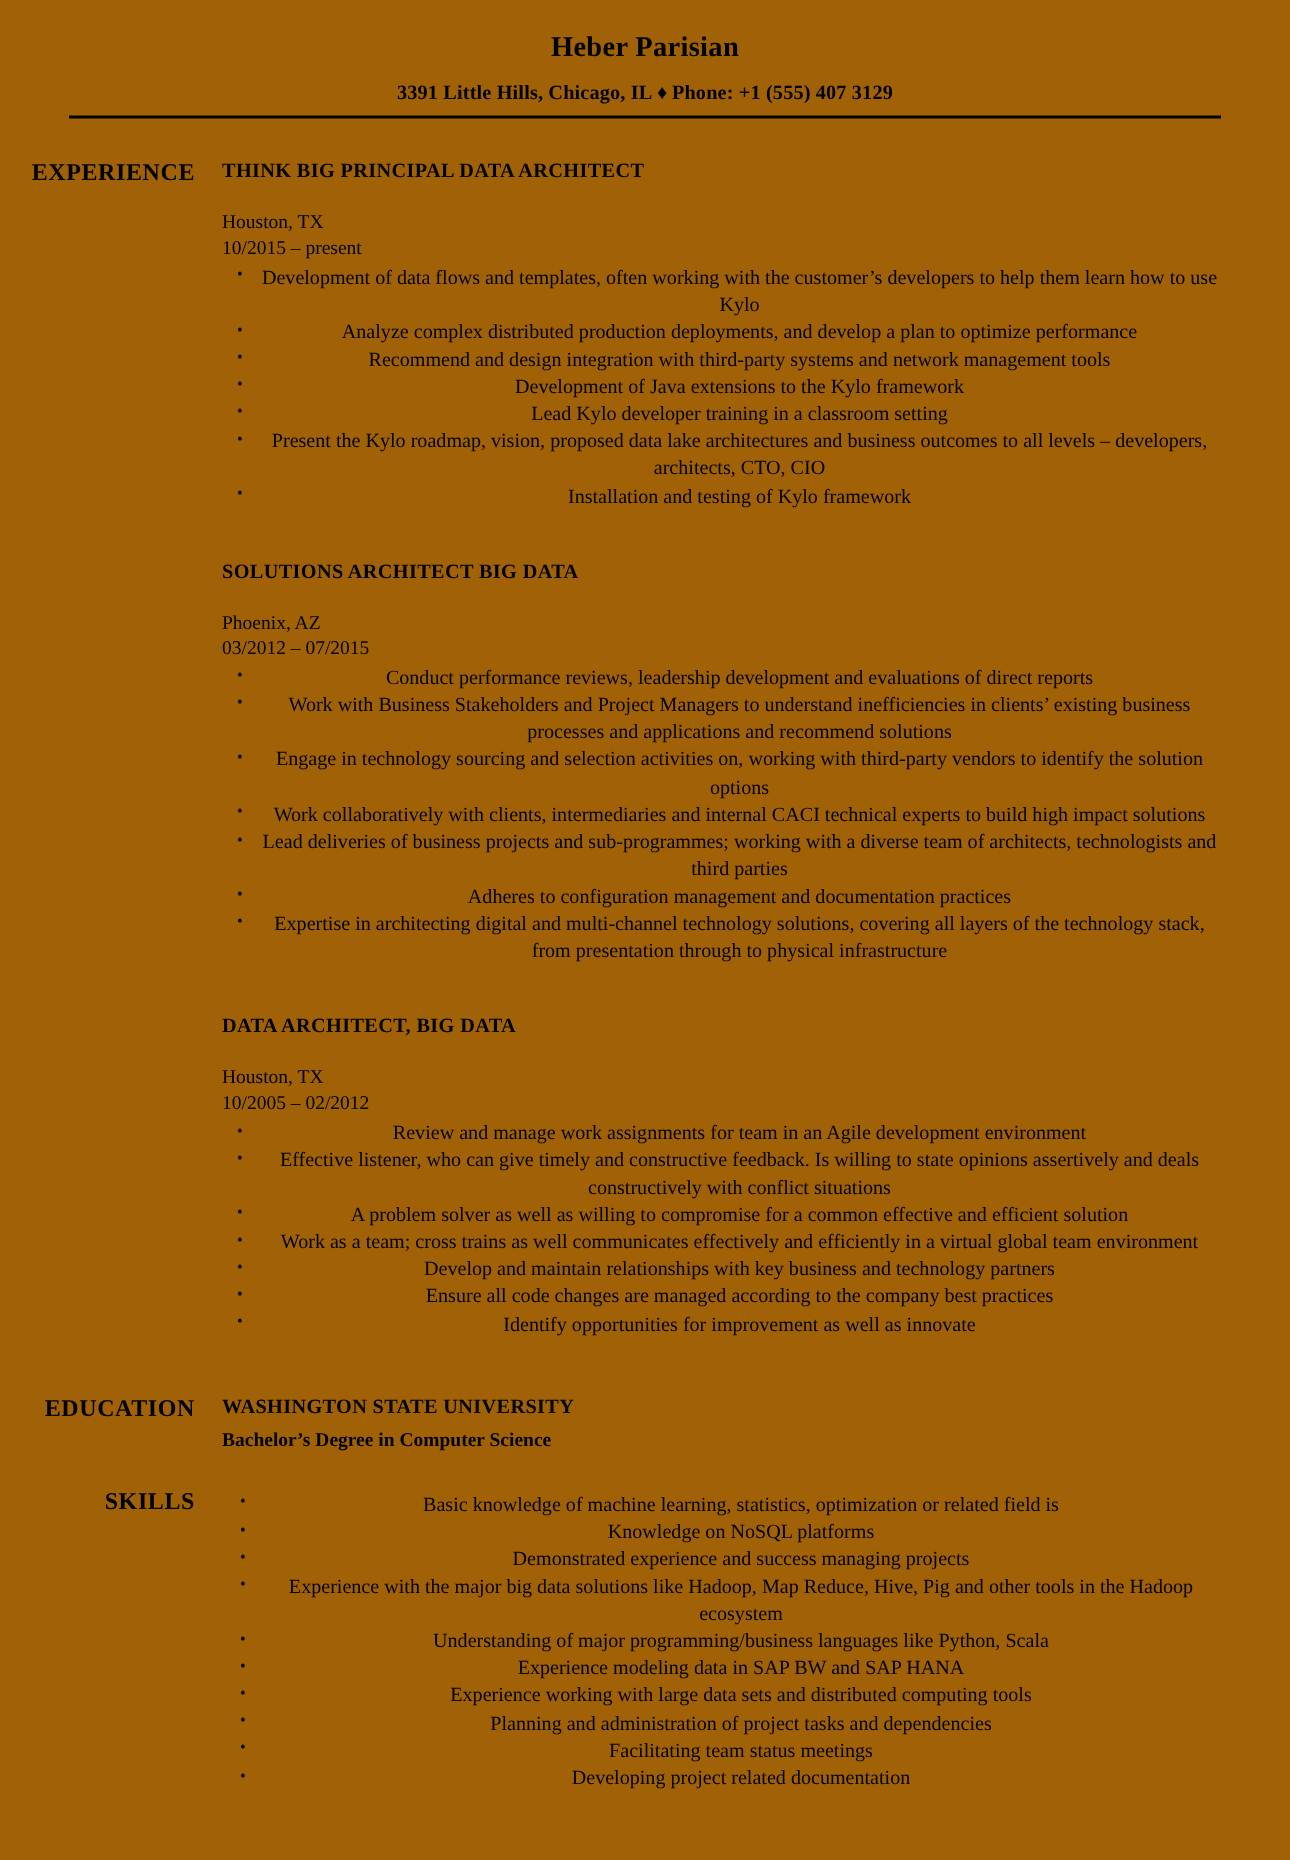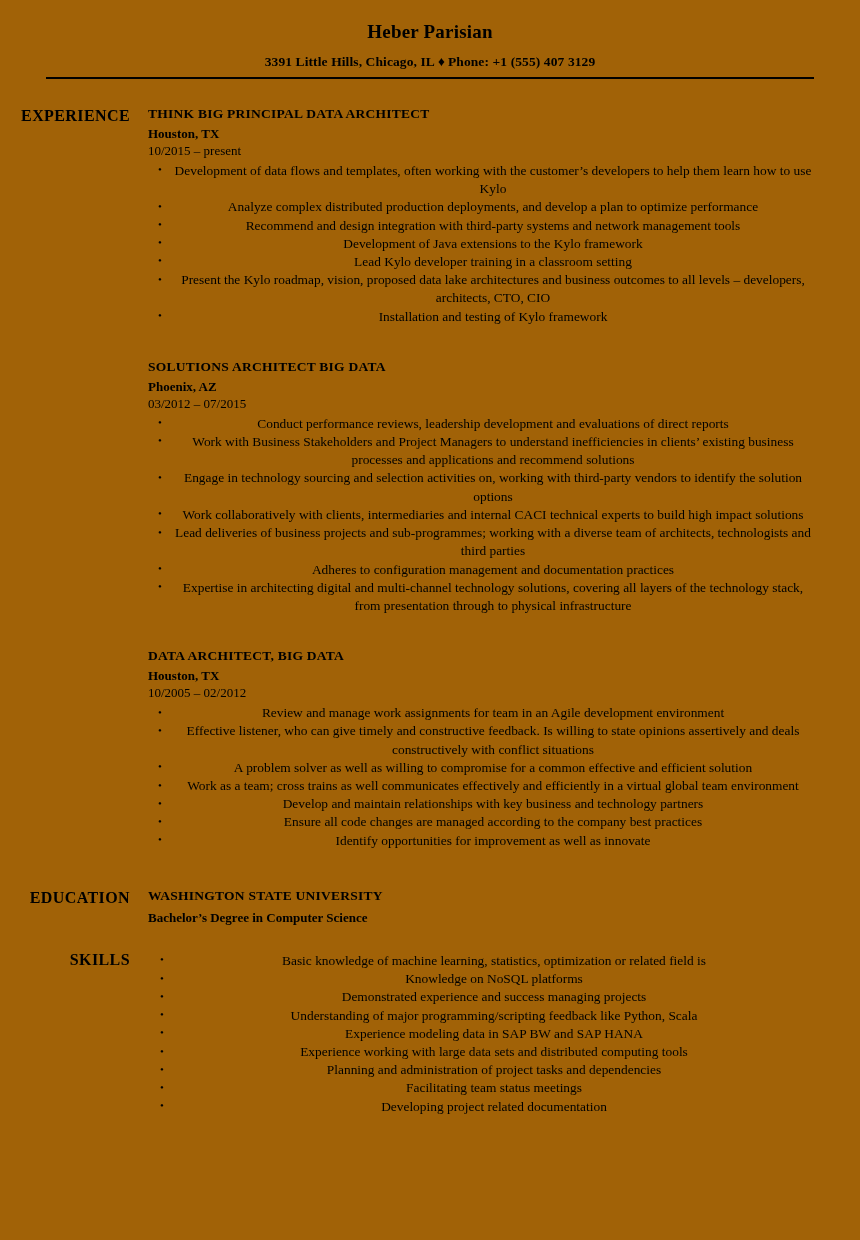--- a/index.html
+++ b/index.html
@@ -85,23 +85,23 @@
     margin-top: 33px;
   }
   .job-title {
     font-size: 13.5px;
     font-weight: bold;
     letter-spacing: 0.25px;
     line-height: 1.25;
   }
   .job-location {
     font-size: 13px;
-    font-weight: bold;
+    font-weight: normal;
     line-height: 1.4;
-    margin-top: 2px;
+    margin-top: 16px;
   }
   .job-dates {
     font-size: 13px;
     font-weight: normal;
     line-height: 1.3;
     margin-top: 0px;
   }
 
   ul.bullets {
     list-style: none;
@@ -226,21 +226,22 @@
     </div>
   </div>
 
   <div class="section" id="skills-section">
     <div class="section-label">SKILLS</div>
     <div class="section-body">
       <ul class="bullets">
         <li>Basic knowledge of machine learning, statistics, optimization or related field is</li>
         <li>Knowledge on NoSQL platforms</li>
         <li>Demonstrated experience and success managing projects</li>
-        <li>Understanding of major programming/scripting feedback like Python, Scala</li>
+        <li>Experience with the major big data solutions like Hadoop, Map Reduce, Hive, Pig and other tools in the Hadoop ecosystem</li>
+        <li>Understanding of major programming/business languages like Python, Scala</li>
         <li>Experience modeling data in SAP BW and SAP HANA</li>
         <li>Experience working with large data sets and distributed computing tools</li>
         <li>Planning and administration of project tasks and dependencies</li>
         <li>Facilitating team status meetings</li>
         <li>Developing project related documentation</li>
       </ul>
     </div>
   </div>
 
 </div>

